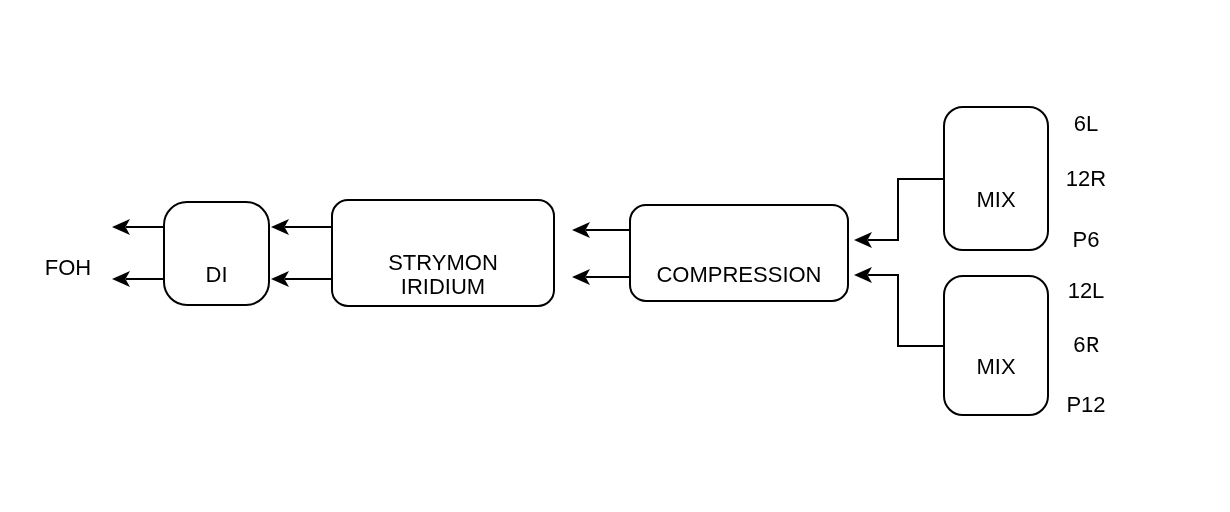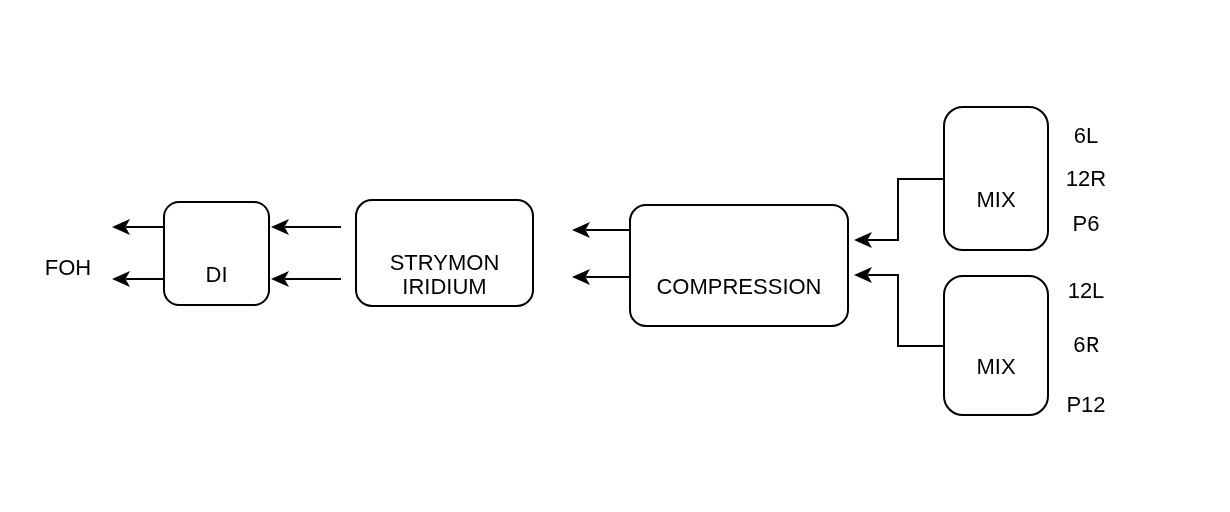--- a/index.html
+++ b/index.html
@@ -12,29 +12,29 @@
   .wires { position:absolute; left:0; top:0; width:1230px; height:512px; }
   .wires line, .wires polyline { stroke:var(--stroke); stroke-width:2px; fill:none; }
   .arrowhead-shape { fill:var(--stroke); }
   .node {
     position:absolute; background:var(--node-fill); border:2px solid var(--stroke);
     display:flex; align-items:center; justify-content:center;
   }
   .node-label { font-size:22px; line-height:1.06; text-align:center; white-space:pre-line;margin-top:43px; }
   .float-label { position:absolute; font-size:22px; line-height:26px; text-align:center;margin-top:15px; }
   .port-label { position:absolute; left:1051px; width:70px; font-size:22px; line-height:26px; text-align:center; }
-  #node-di          { left:163px; top:201px; width:107px; height:105px; border-radius:16px; }
-  #node-strymon     { left:355px; top:199px; width:179px; height:108px; border-radius:17px; }
-  #node-compression { left:629px; top:204px; width:220px; height:123px;  border-radius:17px; }
+  #node-di          { left:163px; top:201px; width:107px; height:105px; border-radius:24px; }
+  #node-strymon     { left:331px; top:199px; width:224px; height:108px; border-radius:17px; }
+  #node-compression { left:629px; top:204px; width:220px; height:98px;  border-radius:17px; }
   #node-mix-top     { left:943px; top:106px; width:106px; height:145px; border-radius:20px; }
   #node-mix-bottom  { left:943px; top:275px; width:106px; height:141px; border-radius:20px; }
   #label-foh        { left:38px;  top:240px; width:60px; }
-  #port-6l  { top:111px;margin-top:12px; }
+  #port-6l  { top:111px; }
   #port-12r { top:166px; }
-  #port-p6  { top:211px; }
+  #port-p6  { top:227px; }
   #port-12l { top:278px; }
   #port-6r  { top:334px;font-family:Liberation Mono, monospace; }
   #port-p12 { top:392px; }
 </style>
 </head>
 <body>
 
 <div class="canvas">
 
   <svg class="wires" viewBox="0 0 1230 512" aria-hidden="true">

